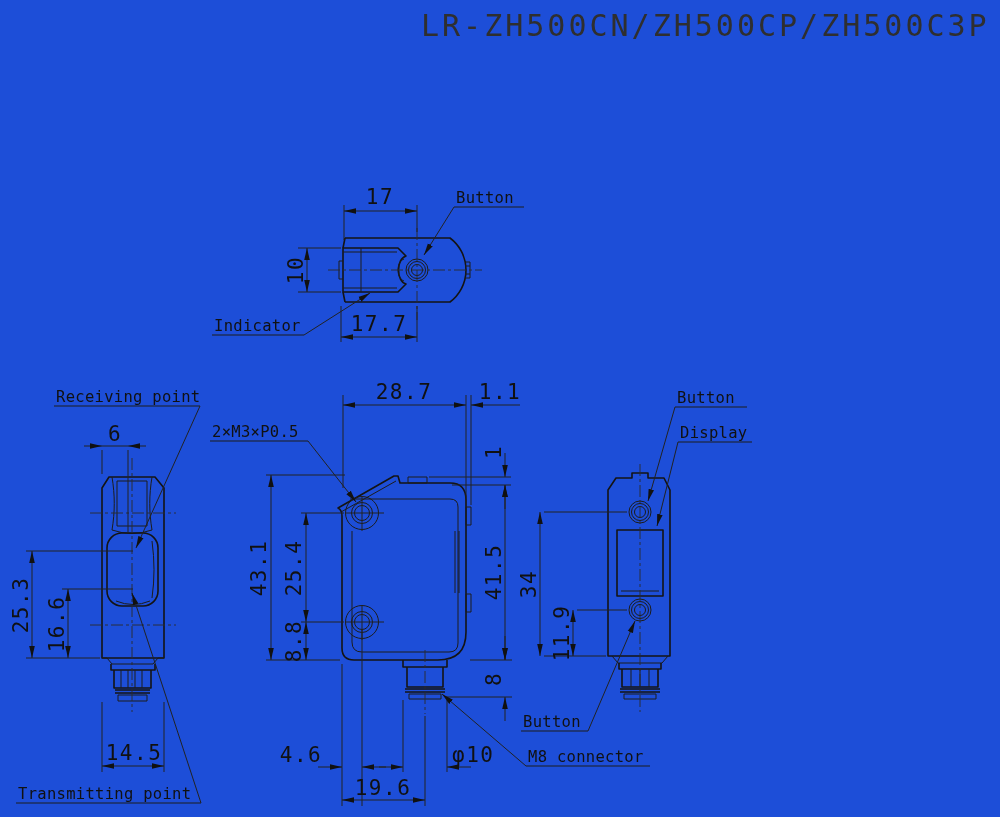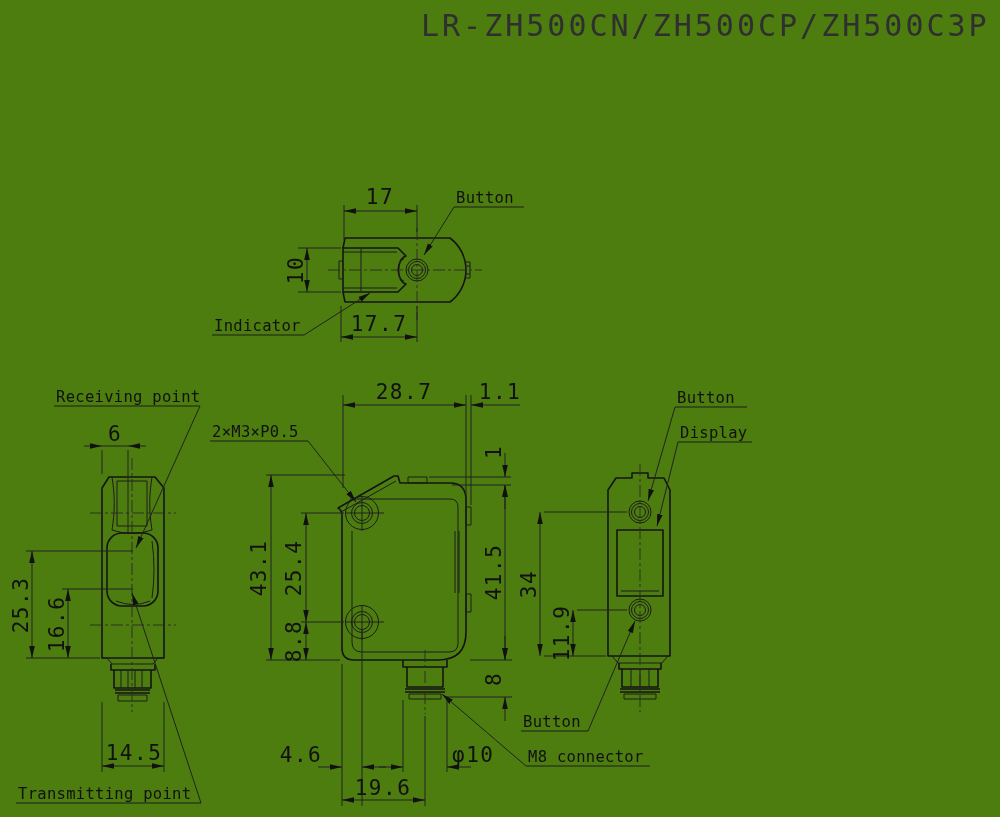--- a/index.html
+++ b/index.html
@@ -1,16 +1,16 @@
 <!DOCTYPE html>
 <html><head>
 <meta charset="utf-8">
 <style>
   html,body{margin:0;padding:0;background:#fff;}
-  #canvas{position:relative;width:1000px;height:817px;background:#4d7c0f;overflow:hidden;}
+  #canvas{position:relative;width:1000px;height:817px;background:#1d4ed8;overflow:hidden;}
   svg{position:absolute;left:0;top:0;}
   .ol{fill:none;stroke:#141414;stroke-width:1.6;stroke-linejoin:round;}
   .tl{fill:none;stroke:#1c1c1c;stroke-width:1;stroke-linejoin:round;}
   .dl{fill:none;stroke:#222;stroke-width:1;}
   .cl{fill:none;stroke:#2a2a2a;stroke-width:0.9;stroke-dasharray:12 3 3 3;}
   .ul{stroke:#1c1c1c;stroke-width:1;}
   .dim{font-family:"DejaVu Sans Mono",monospace;font-size:21px;fill:#111;letter-spacing:1.5px;}
   .lbl{font-family:"DejaVu Sans Mono",monospace;font-size:15.5px;fill:#111;letter-spacing:0.3px;}
   .ttl{font-family:"DejaVu Sans Mono",monospace;font-size:30px;fill:#2f2f2f;letter-spacing:3px;}
 </style>

